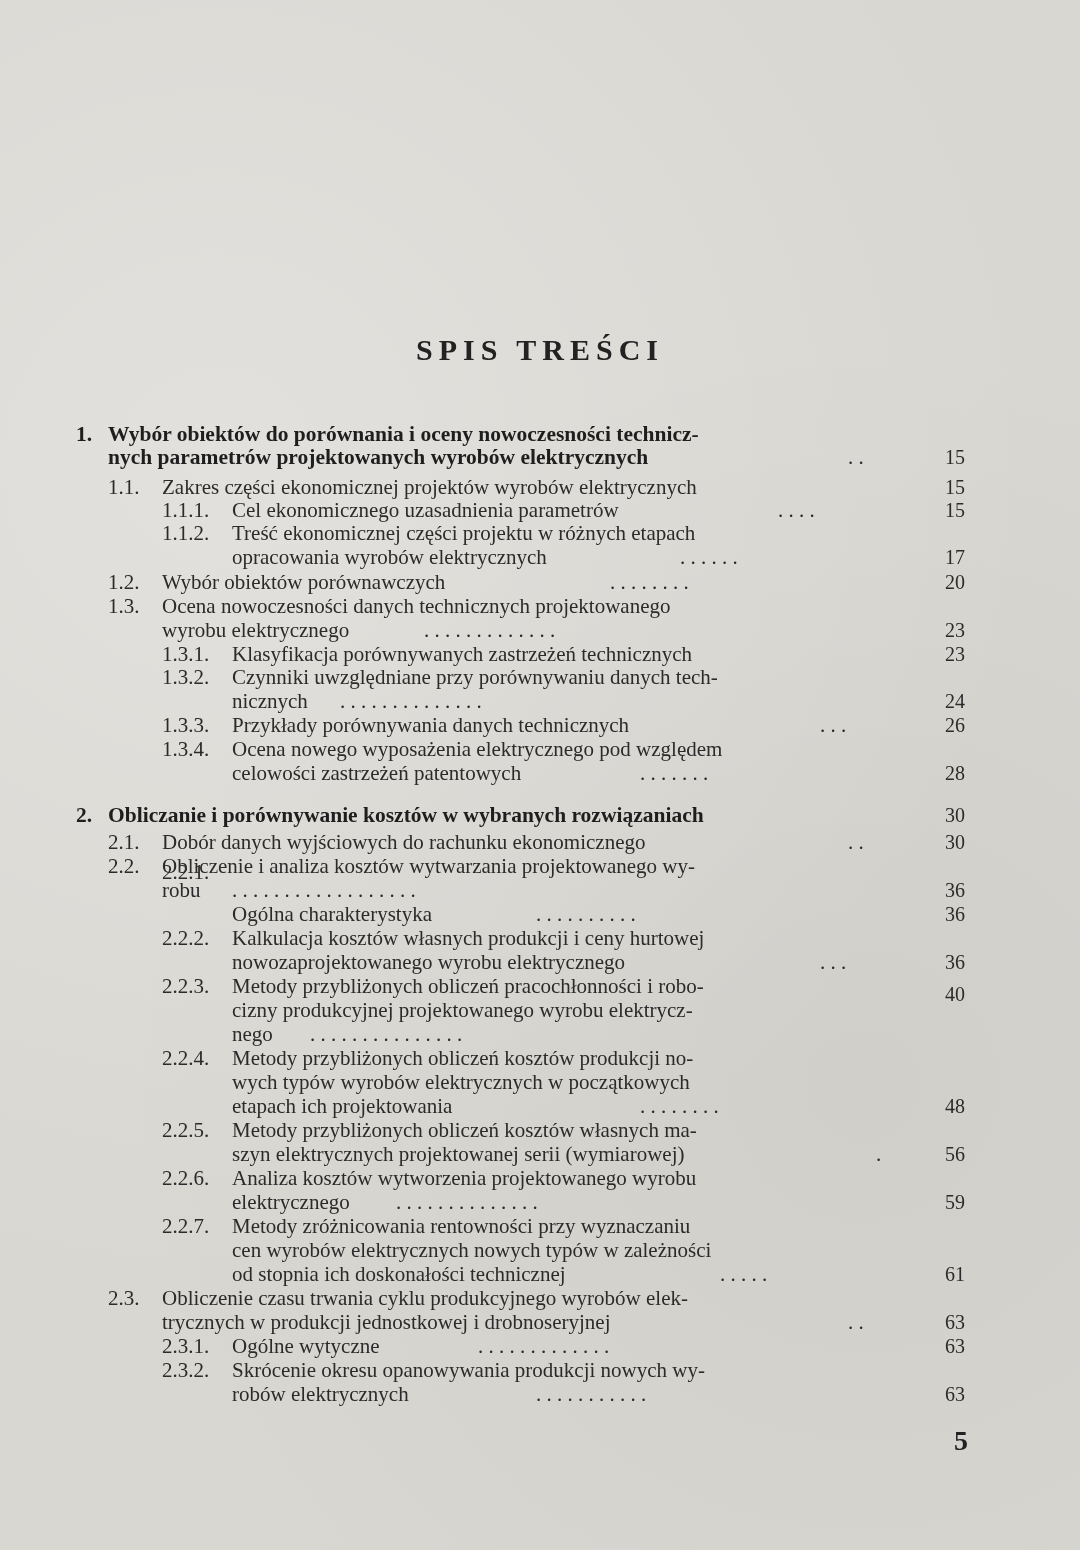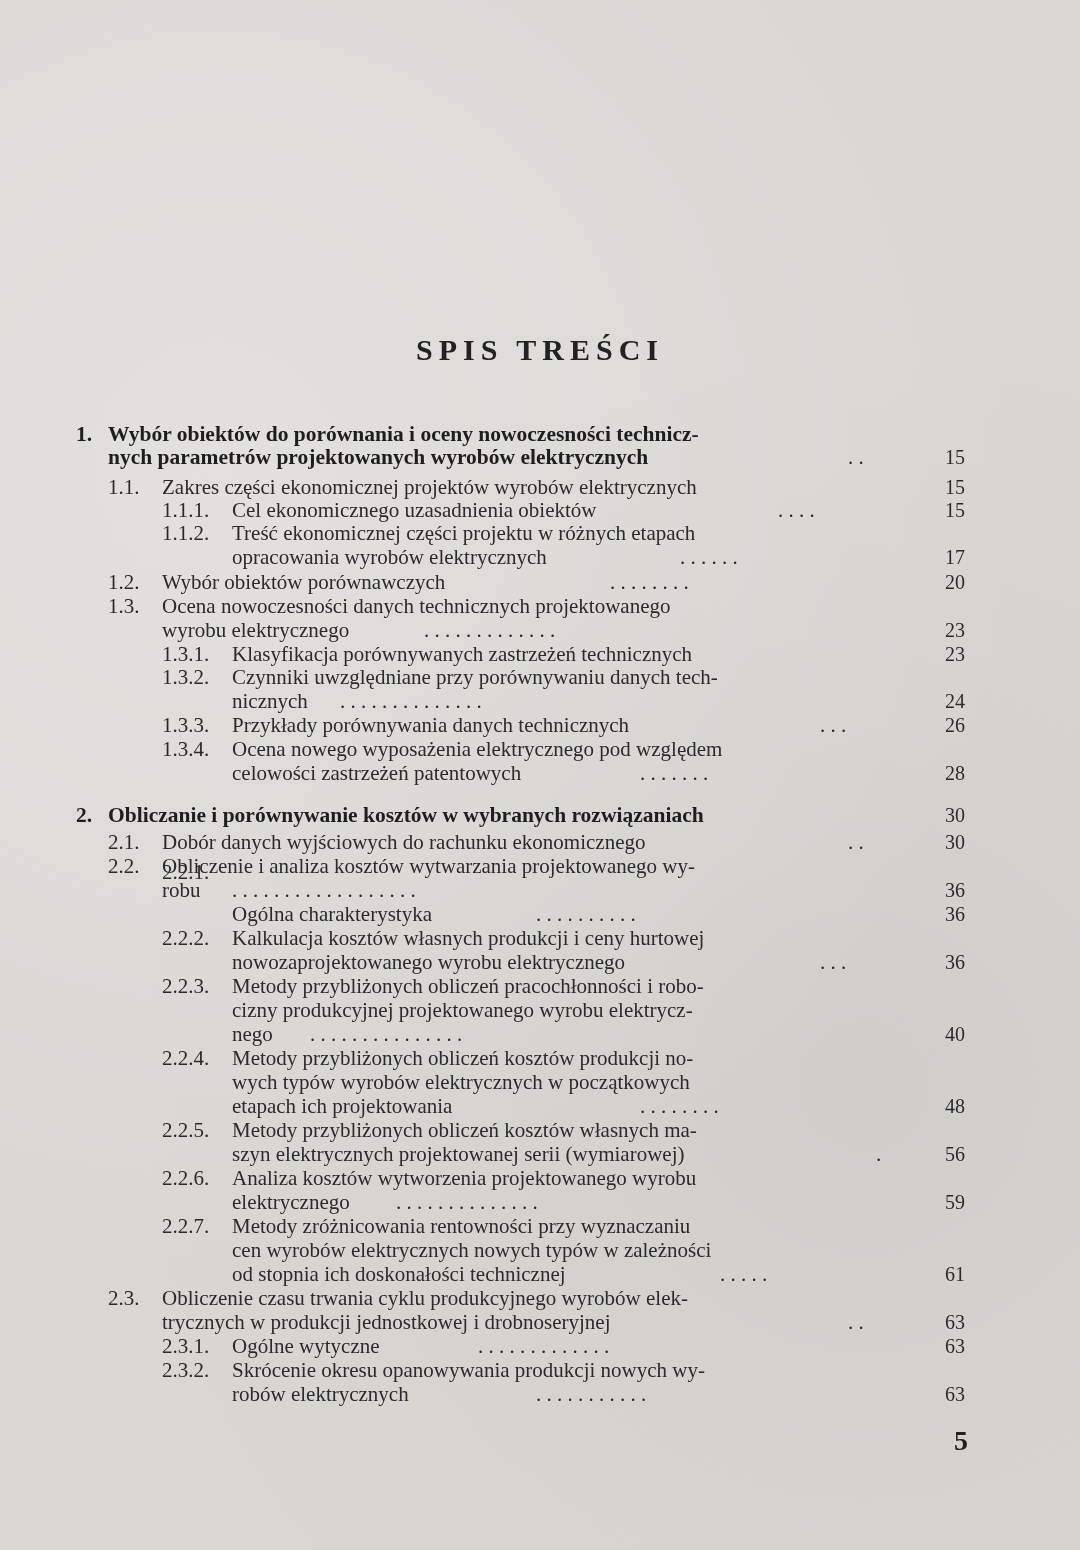--- a/index.html
+++ b/index.html
@@ -49,21 +49,21 @@
   <div class="line bold" style="top:422px;left:108px;">Wybór obiektów do porównania i oceny nowoczesności technicz-</div>
   <div class="line bold" style="top:445px;left:108px;">nych parametrów projektowanych wyrobów elektrycznych</div>
   <div class="line" style="top:445px;left:848px;">. .</div>
   <div class="page" style="top:445px;">15</div>
 
   <div class="line" style="top:475px;left:108px;">1.1.</div>
   <div class="line" style="top:475px;left:162px;">Zakres części ekonomicznej projektów wyrobów elektrycznych</div>
   <div class="page" style="top:475px;">15</div>
 
   <div class="line" style="top:498px;left:162px;">1.1.1.</div>
-  <div class="line" style="top:498px;left:232px;">Cel ekonomicznego uzasadnienia obiektów</div>
+  <div class="line" style="top:498px;left:232px;">Cel ekonomicznego uzasadnienia parametrów</div>
   <div class="line" style="top:498px;left:778px;">. . . .</div>
   <div class="page" style="top:498px;">15</div>
 
   <div class="line" style="top:521px;left:162px;">1.1.2.</div>
   <div class="line" style="top:521px;left:232px;">Treść ekonomicznej części projektu w różnych etapach</div>
   <div class="line" style="top:545px;left:232px;">opracowania wyrobów elektrycznych</div>
   <div class="line" style="top:545px;left:680px;">. . . . . .</div>
   <div class="page" style="top:545px;">17</div>
 
   <div class="line" style="top:570px;left:108px;">1.2.</div>
@@ -122,21 +122,21 @@
   <div class="line" style="top:926px;left:232px;">Kalkulacja kosztów własnych produkcji i ceny hurtowej</div>
   <div class="line" style="top:950px;left:232px;">nowozaprojektowanego wyrobu elektrycznego</div>
   <div class="line" style="top:950px;left:820px;">. . .</div>
   <div class="page" style="top:950px;">36</div>
 
   <div class="line" style="top:974px;left:162px;">2.2.3.</div>
   <div class="line" style="top:974px;left:232px;">Metody przybliżonych obliczeń pracochłonności i robo-</div>
   <div class="line" style="top:998px;left:232px;">cizny produkcyjnej projektowanego wyrobu elektrycz-</div>
   <div class="line" style="top:1022px;left:232px;">nego</div>
   <div class="line" style="top:1022px;left:310px;">. . . . . . . . . . . . . . .</div>
-  <div class="page" style="top:1022px;">40</div>
+  <div class="page" style="top:982px;">40</div>
 
   <div class="line" style="top:1046px;left:162px;">2.2.4.</div>
   <div class="line" style="top:1046px;left:232px;">Metody przybliżonych obliczeń kosztów produkcji no-</div>
   <div class="line" style="top:1070px;left:232px;">wych typów wyrobów elektrycznych w początkowych</div>
   <div class="line" style="top:1094px;left:232px;">etapach ich projektowania</div>
   <div class="line" style="top:1094px;left:640px;">. . . . . . . .</div>
   <div class="page" style="top:1094px;">48</div>
 
   <div class="line" style="top:1118px;left:162px;">2.2.5.</div>
   <div class="line" style="top:1118px;left:232px;">Metody przybliżonych obliczeń kosztów własnych ma-</div>

